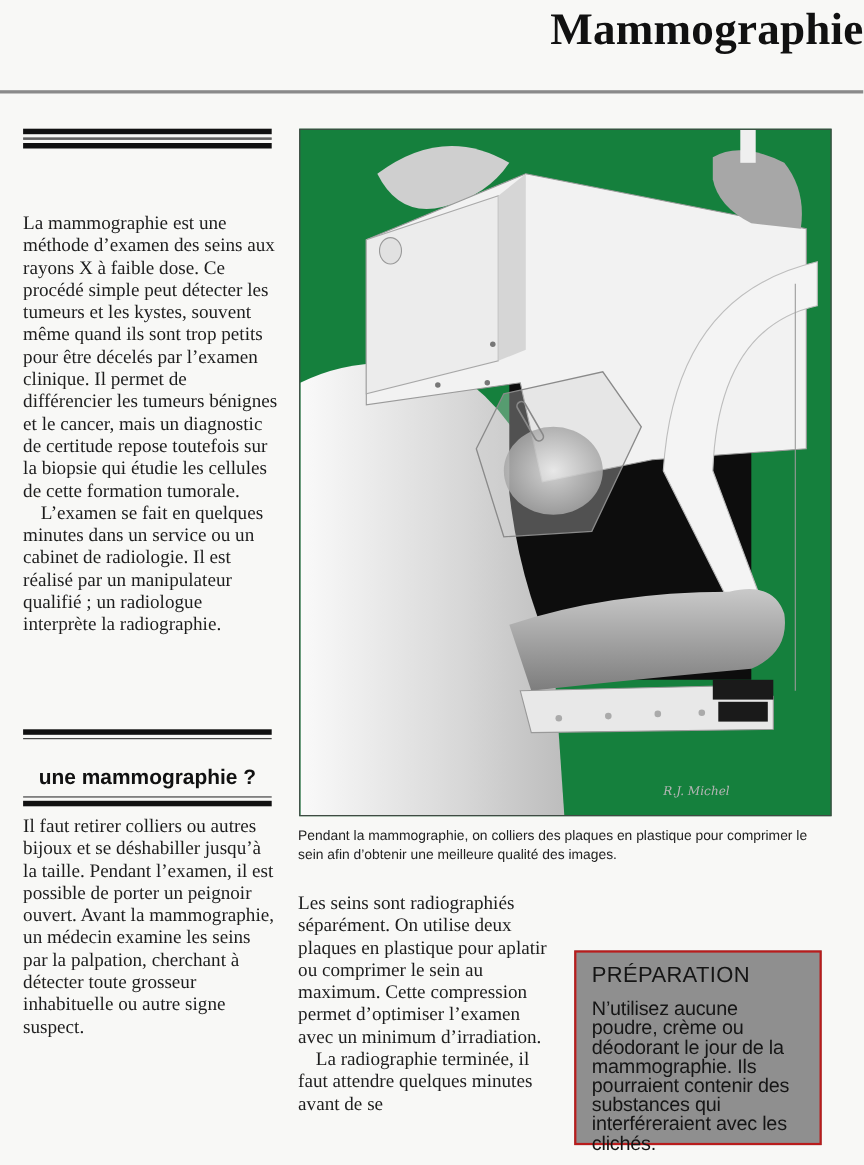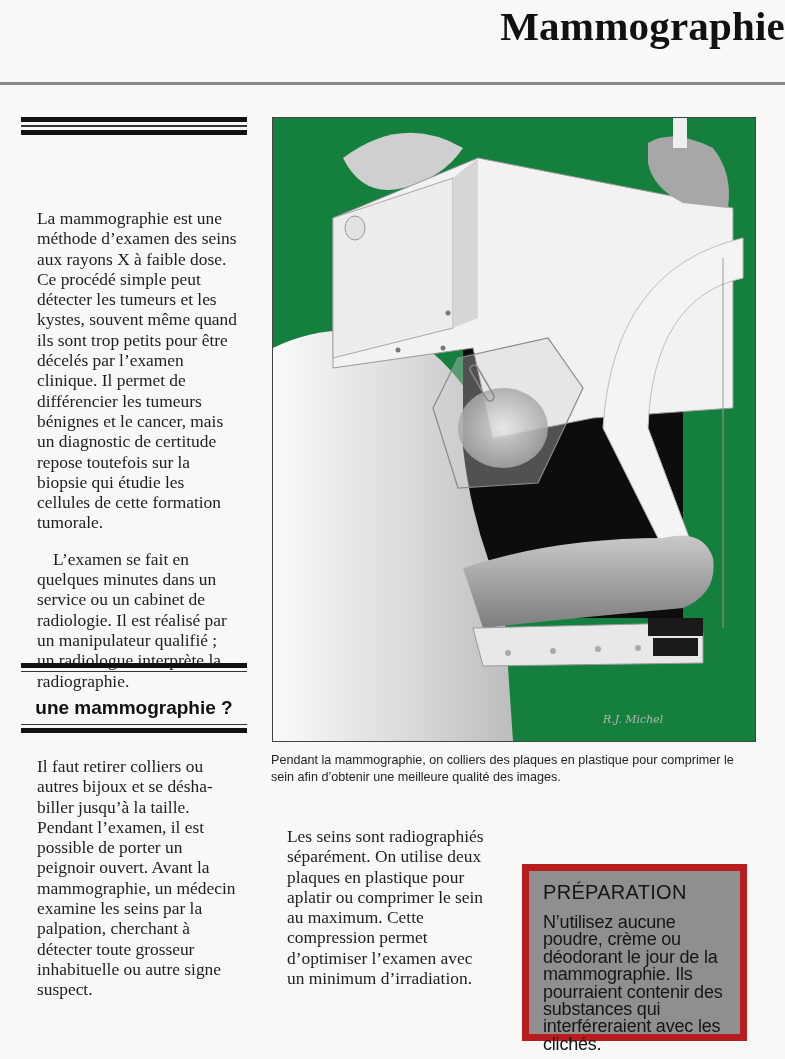--- a/index.html
+++ b/index.html
@@ -25,34 +25,34 @@
     .rule-thin-top { height: 1px; background: #333; margin-bottom: 3px; }
     .sec-head h2 {
       margin: 0; padding: 3px 0 5px 0; text-align: center;
       font-family: "Liberation Sans", sans-serif; font-weight: bold;
       font-size: 19px; line-height: 22px; color: #111;
     }
     .body-text {
       position: absolute; font-size: 17.4px; line-height: 20.3px; color: #1d1d1d;
       margin: 0;
     }
-    .body-text p { margin: 16px; }
+    .body-text p { margin: 0; }
     .body-text .indent { text-indent: 16px; }
     .illustration {
       position: absolute; left: 272px; top: 117px; width: 482px; height: 623px;
       border: 1.5px solid #444; background: #15803d; overflow: hidden;
     }
     .illustration svg { display: block; }
     .caption {
       position: absolute; left: 271px; top: 752px; width: 480px;
       font-family: "Liberation Sans", sans-serif; font-size: 12.6px; line-height: 17px; color: #222;
     }
     .prep-box {
       position: absolute; left: 522px; top: 864px; width: 225px; height: 177px;
-      background: #8f8f8f; border: 7px solid #b91c1c; box-sizing: border-box;
+      background: #8f8f8f; border: 2px solid #b91c1c; box-sizing: border-box;
       padding: 10px 14px;
     }
     .prep-box .prep-title {
       font-family: "Liberation Sans", sans-serif; font-size: 20px; letter-spacing: 0.3px;
       color: #151515; margin: 0 0 10px 0;
     }
     .prep-box .prep-text {
       font-family: "Liberation Sans", sans-serif; font-size: 18px; line-height: 17.4px;
       color: #151515; margin: 0; letter-spacing: -0.2px;
     }
@@ -144,18 +144,19 @@
     <line x1="450" y1="140" x2="450" y2="510" stroke="#9a9a9a" stroke-width="1"></line>
 
     <text x="330" y="605" font-family="DejaVu Serif, serif" font-style="italic" font-size="11" fill="#b5b5b5">R.J. Michel</text>
   </svg>
 </div>
 
 <div class="caption">Pendant la mammographie, on colliers des plaques en plastique pour comprimer le sein afin d’obtenir une meilleure qualité des images.</div>
 
 <div class="body-text" style="left:271px; top:810px; width:232px;">
   <p>Les seins sont radiogra­phiés séparément. On utilise deux plaques en plastique pour aplatir ou comprimer le sein au maximum. Cette compres­sion permet d’optimiser l’examen avec un minimum d’irradiation.</p>
+  <p class="indent">La radiographie terminée, il faut attendre quelques minutes avant de se</p>
 </div>
 
 <div class="prep-box">
   <p class="prep-title">PRÉPARATION</p>
   <p class="prep-text">N’utilisez aucune poudre, crème ou déodorant le jour de la mammographie. Ils pourraient contenir des substances qui interféreraient avec les clichés.</p>
 </div>
 
 </body></html>

